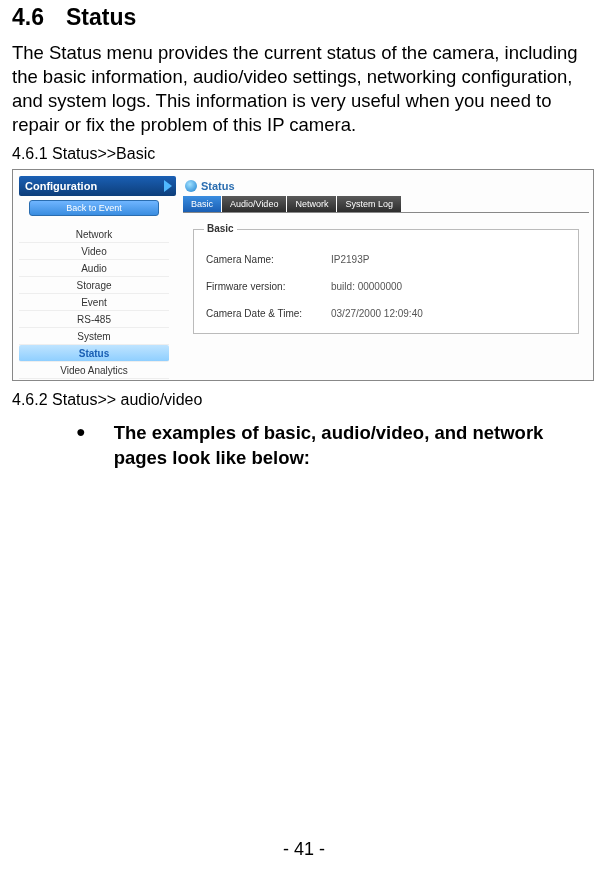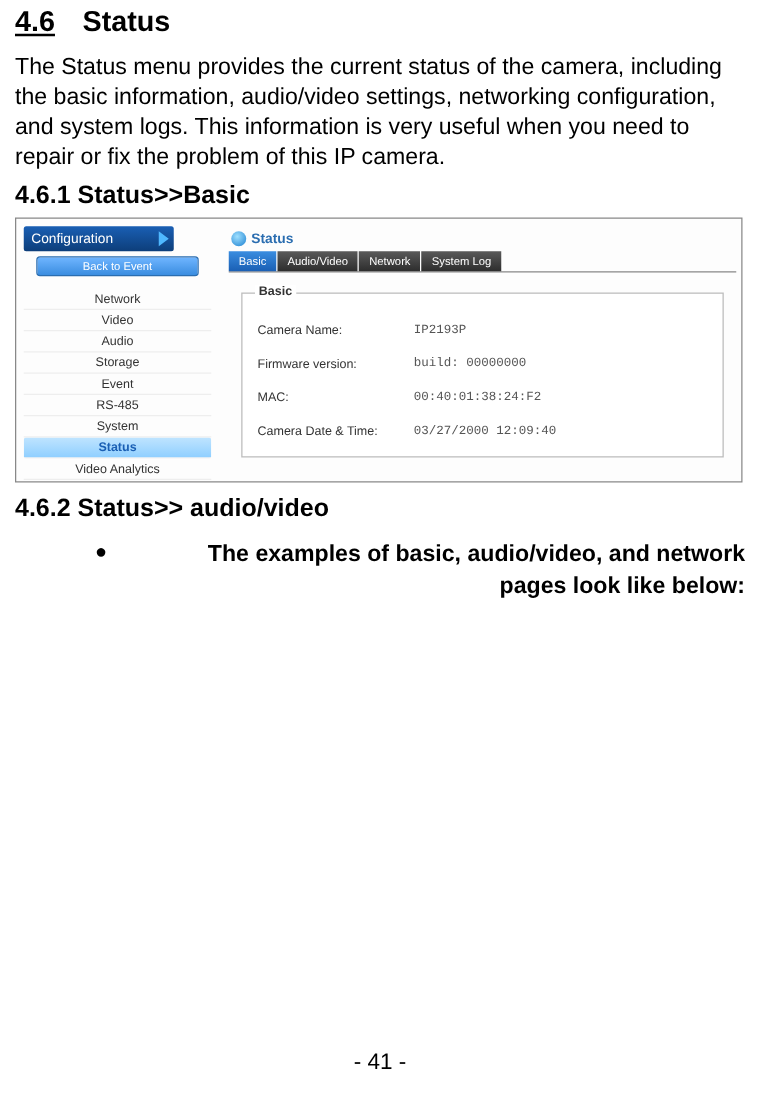--- a/index.html
+++ b/index.html
@@ -11,53 +11,53 @@
       color: #000000;
       position: relative;
       padding: 0 12px;
     }
     .h1 {
       font-size: 23px;
       font-weight: bold;
       margin-top: 4px;
       margin-bottom: 10px;
     }
-    .h1 .num { display: inline-block; margin-right: 22px; text-decoration: underline; }
+    .h1 .num { display: inline-block; margin-right: 22px; }
     .para {
       font-size: 18.5px;
       line-height: 1.3;
       margin-bottom: 8px;
     }
     .h2 {
-      font-size: 20px;
-      font-weight: bold;
+      font-size: 16px;
+      font-weight: normal;
       margin-bottom: 6px;
     }
     .screenshot-wrap {
       border: 1px solid #888;
       width: 582px;
       height: 212px;
       margin-bottom: 10px;
       background: #fdfdfd;
       position: relative;
       overflow: hidden;
     }
     .sidebar {
       position: absolute;
       left: 6px;
       top: 6px;
       width: 150px;
     }
     .config-btn {
-      width: 120px;
+      width: 157px;
       height: 20px;
       background: linear-gradient(#1a5fb4, #0d3e7a);
       color: #fff;
       font-size: 11px;
-      font-weight: normal;
+      font-weight: bold;
       display: flex;
       align-items: center;
       padding-left: 6px;
       position: relative;
       border-radius: 2px;
     }
     .config-btn::after {
       content: "";
       position: absolute;
       right: 4px;
@@ -157,33 +157,32 @@
       color: #333;
       padding: 0 3px;
     }
     .field-row {
       display: flex;
       font-size: 10px;
       color: #333;
       margin-top: 16px;
     }
     .field-label { width: 125px; }
-    .field-value { color: #555; font-family: Liberation Mono, monospace; }
+    .field-value { color: #555; }
     .bullet-wrap {
       margin-top: 12px;
       padding-left: 64px;
     }
     .bullet-row { display: flex; align-items: flex-start; gap: 28px; }
     .bullet-dot { font-size: 16px; line-height: 1.4; }
     .bullet-text {
       font-size: 18.5px;
       font-weight: bold;
       line-height: 1.35;
       flex: 1;
-      text-align: right;
     }
     .page-num {
       position: absolute;
       bottom: 14px;
       left: 0;
       right: 0;
       text-align: center;
       font-size: 18px;
     }
   </style>
@@ -234,24 +233,20 @@
       <div>
           <div class="field-row">
             <div class="field-label">Camera Name:</div>
             <div class="field-value">IP2193P</div>
           </div>
           <div class="field-row">
             <div class="field-label">Firmware version:</div>
             <div class="field-value">build: 00000000</div>
           </div>
           <div class="field-row">
-            <div class="field-label">MAC:</div>
-            <div class="field-value">00:40:01:38:24:F2</div>
-          </div>
-          <div class="field-row">
             <div class="field-label">Camera Date &amp; Time:</div>
             <div class="field-value">03/27/2000 12:09:40</div>
           </div>
         </div>
     </div>
   </div>
 </div>
 
 <div class="h2">4.6.2 Status&gt;&gt; audio/video</div>
 

